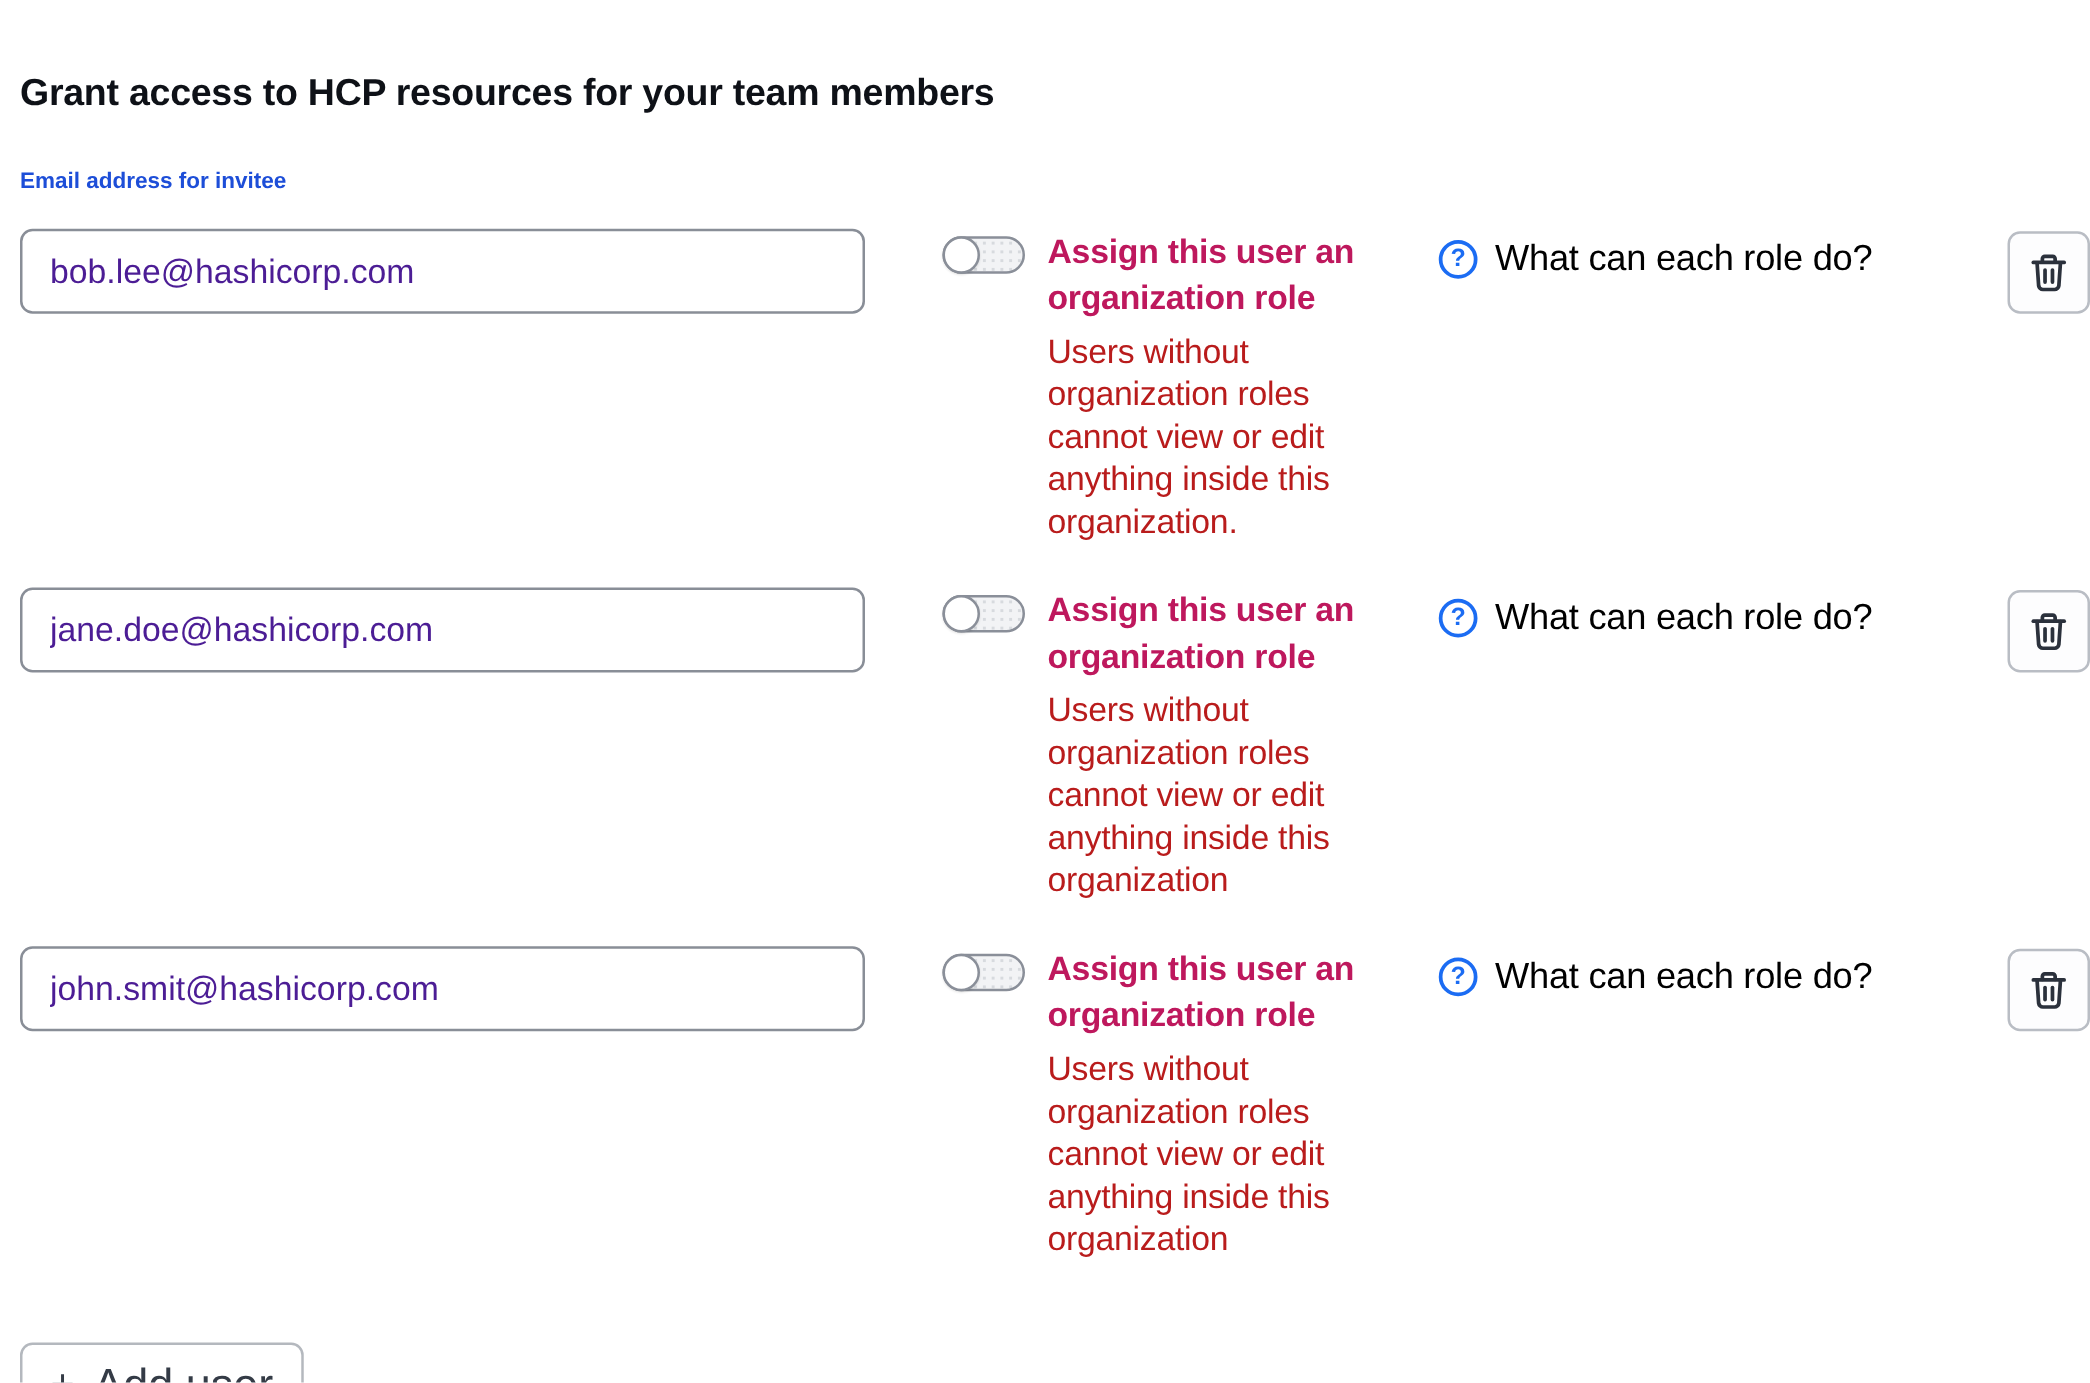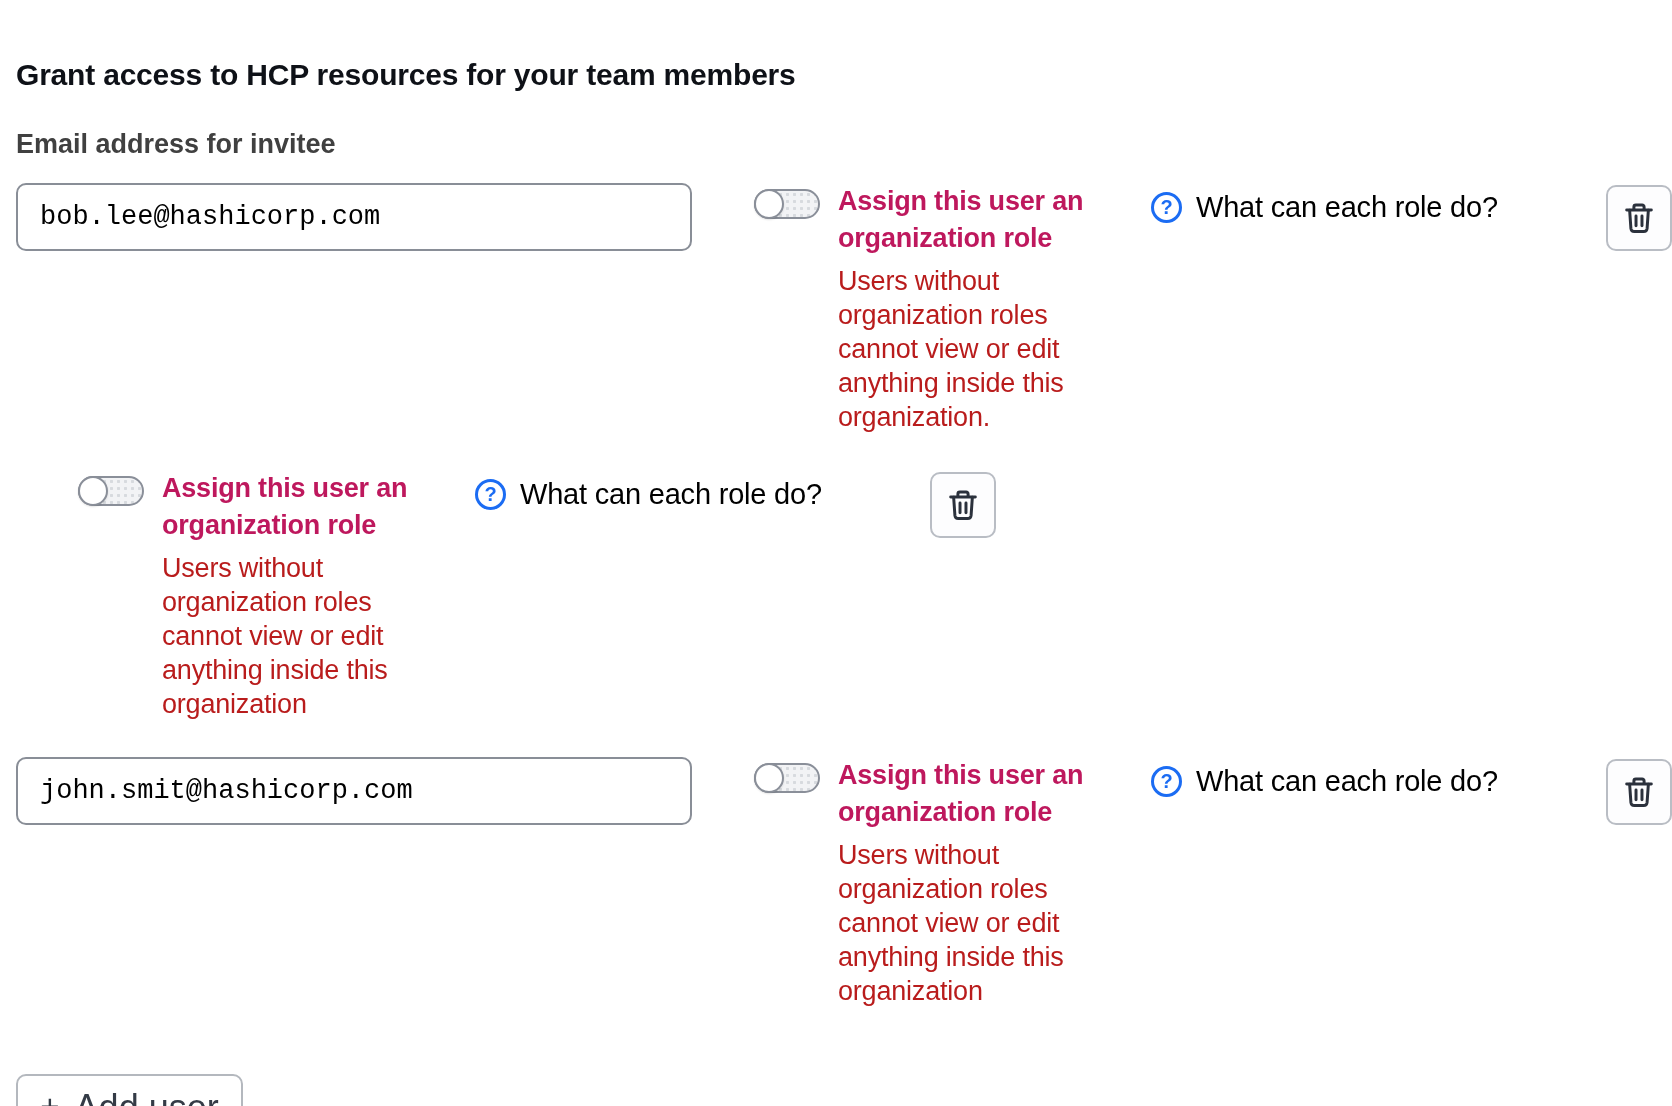--- a/index.html
+++ b/index.html
@@ -11,35 +11,35 @@
     overflow:hidden;
   }
   .page { padding:14px 0 0 16px;margin-top:40px; }
 
   .page-title {
     font-size:30px; font-weight:700; color:#0e1117;
     letter-spacing:-0.2px; line-height:42px;
   }
   .email-label {
     margin-top:34px;
-    font-size:27px; font-weight:700; color:#404040;
+    font-size:18px; font-weight:700; color:#1d4ed8;
     line-height:28px;
   }
   .rows { margin-top:25px; }
 
   .invite-row {
     display:flex; align-items:flex-start;
     margin-bottom:36px;
   }
   .email-input {
     width:700px; height:68px;
     border:2px solid #898e97; border-radius:10px;
     background:#fff;
-    font-family:Liberation Mono, monospace;
-    font-size:27px; color:#000000;
+    font-family:Liberation Sans, sans-serif;
+    font-size:27px; color:#4c1d95;
     padding:0 22px;
     outline:none;
   }
 
   .toggle {
     position:relative;
     margin-left:62px; margin-top:6px;
     width:66px; height:30px; flex:0 0 auto;
     border:2px solid #8a8f99; border-radius:16px;
     background-color:#f2f3f5;
@@ -140,20 +140,21 @@
           <path d="M2.2 4.2 H13.8"></path>
           <path d="M5.6 4 V2.8 A0.9 0.9 0 0 1 6.5 1.9 H9.5 A0.9 0.9 0 0 1 10.4 2.8 V4"></path>
           <path d="M3.6 4.4 L4.2 13 A1.6 1.6 0 0 0 5.8 14.4 H10.2 A1.6 1.6 0 0 0 11.8 13 L12.4 4.4"></path>
           <path d="M6.6 7.1 V11.6"></path>
           <path d="M9.4 7.1 V11.6"></path>
         </svg>
       </button>
     </div>
 
     <div class="invite-row">
+      <input class="email-input" type="text" value="jane.doe@hashicorp.com" style="">
       <div class="toggle">
         <div class="knob"></div>
       </div>
       <div class="assign-col">
         <div class="assign-title">Assign this user an organization role</div>
         <div class="assign-helper">Users without organization roles cannot view or edit anything inside this organization</div>
       </div>
       <a class="link-col">
         <span class="q-icon">?</span>
         <span class="link-text">What can each role do?</span>

